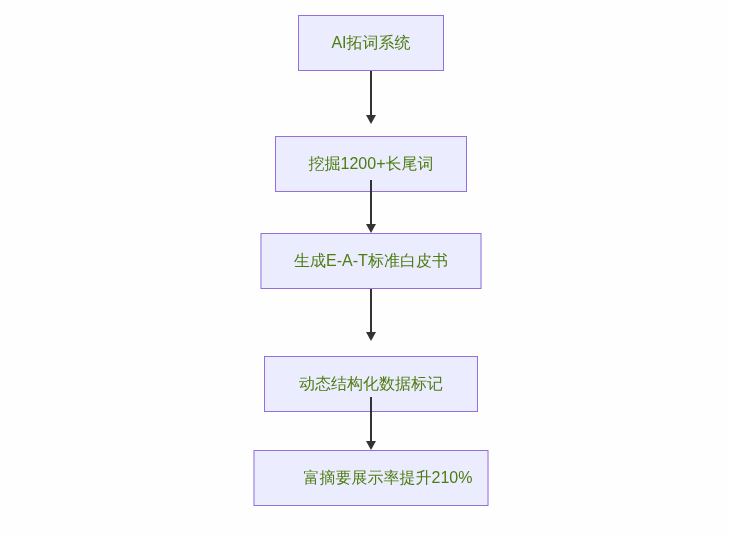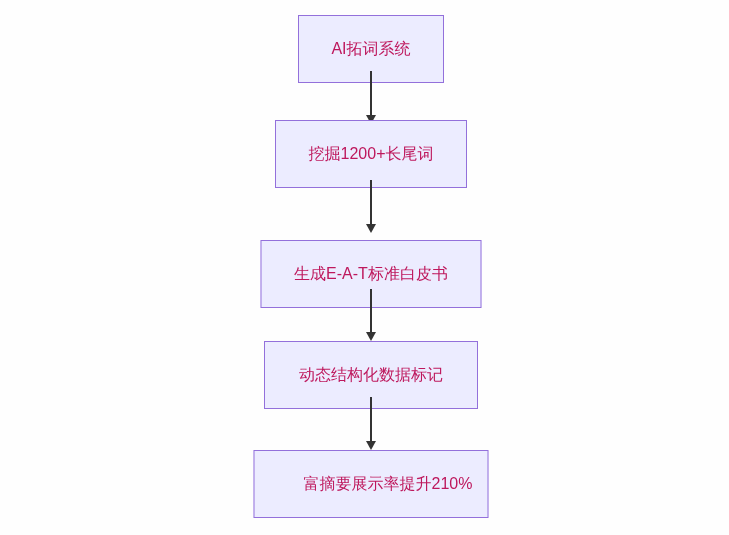--- a/index.html
+++ b/index.html
@@ -15,36 +15,36 @@
   }
   .canvas {
     position: relative;
     width: 729px;
     height: 535px;
   }
   .flow-node {
     position: absolute;
     left: 371px;
     transform: translateX(-50%);
-    height: 68px;
+    height: 56px;
     box-sizing: border-box;
     background: #ECECFF;
     border: 1px solid #9370DB;
-    color: #be185d;
+    color: #4d7c0f;
     font-size: 16px;
     display: flex;
     align-items: center;
     justify-content: center;
     text-align: left;
     white-space: nowrap;
   }
   .node-0 { top: 15px;  width: 146px; }
-  .node-1 { top: 120px; width: 192px; }
-  .node-2 { top: 240px; width: 221px; }
-  .node-3 { top: 341px; width: 214px; }
+  .node-1 { top: 136px; width: 192px; }
+  .node-2 { top: 233px; width: 221px; }
+  .node-3 { top: 356px; width: 214px; }
   .node-4 { top: 450px; width: 235px; padding-left: 34px; }
 
   .flow-edge {
     position: absolute;
     left: 371px;
     transform: translateX(-50%);
     width: 12px;
     display: flex;
     flex-direction: column;
     align-items: center;

